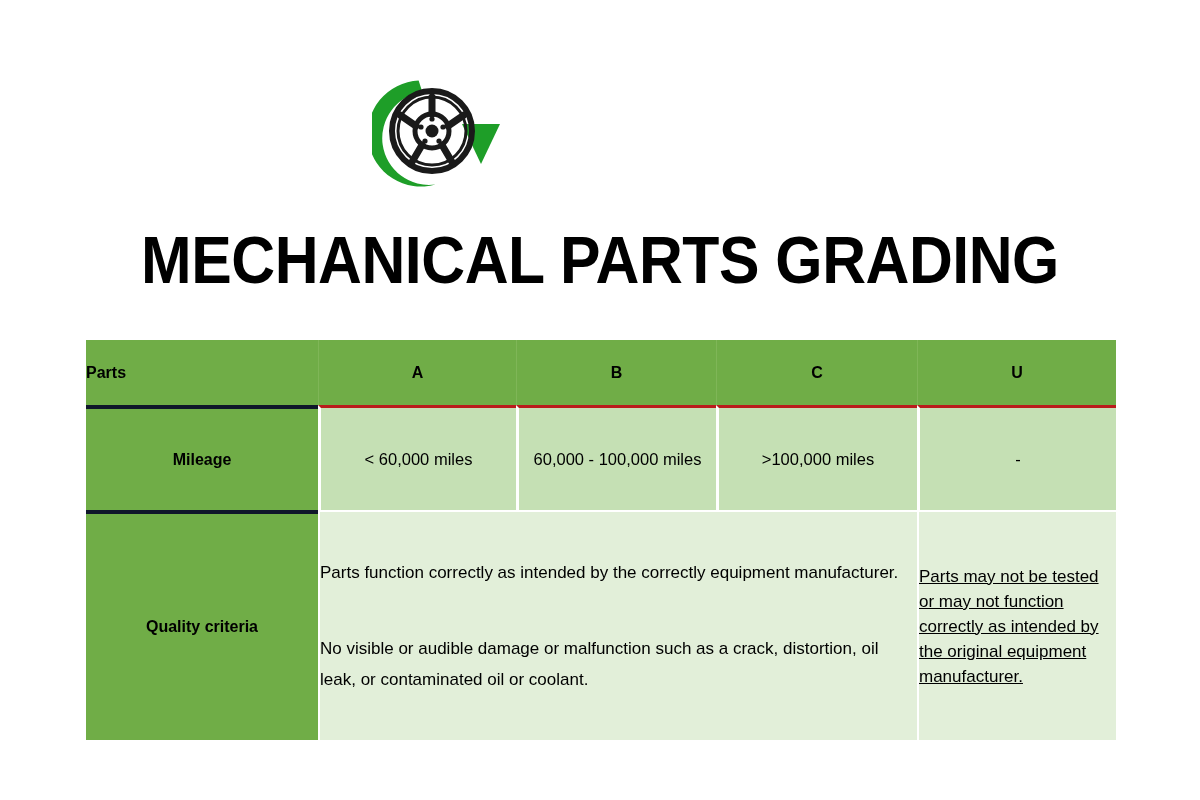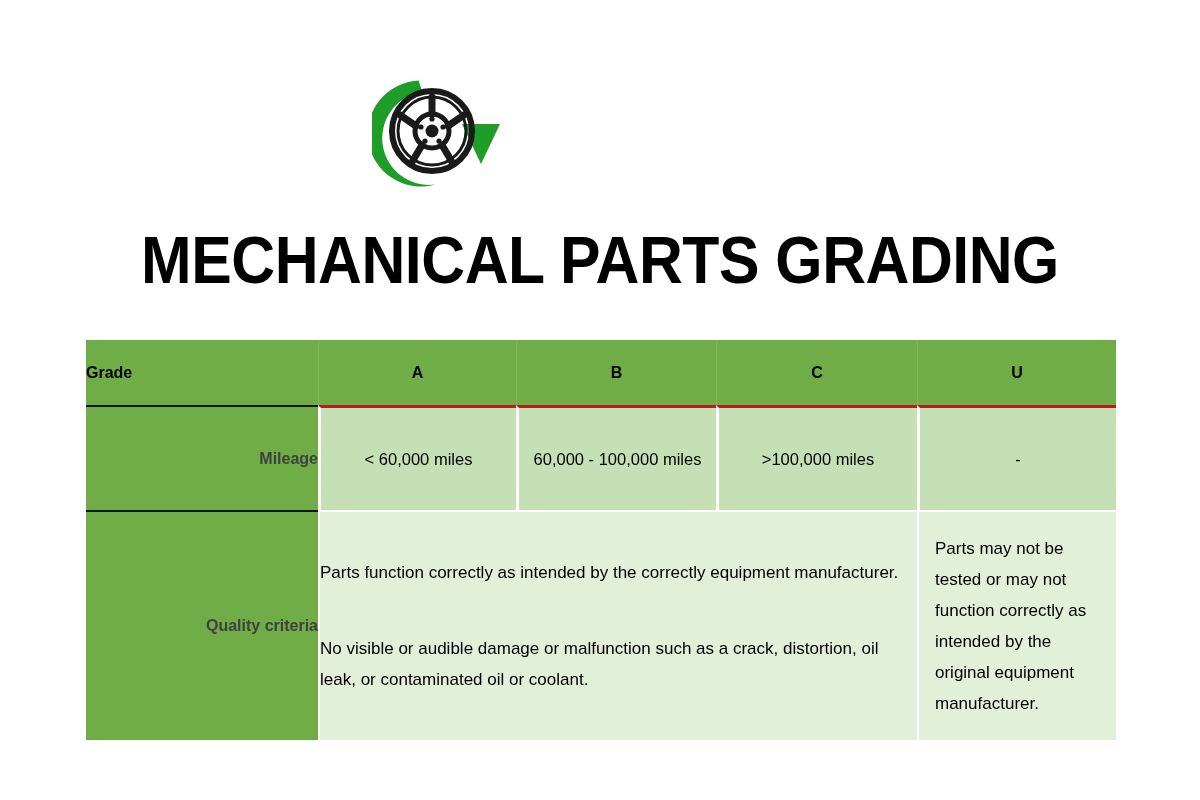--- a/index.html
+++ b/index.html
@@ -129,26 +129,26 @@
     text-align: left;
     padding-left: 14px;
   }
   .hdr-sep {
     border-left: 1px solid #7fb657;
   }
 
   
   .lbl-cell {
     background: #70AD47;
-    color: #404040;
+    color: #000000;
     font-size: 16px;
     font-weight: bold;
-    text-align: right;
+    text-align: center;
     padding-left: 14px;
-    border-top: 2px solid #0f172a;
+    border-top: 4px solid #0f172a;
   }
 
   
   .mile-cell {
     background: #C5E0B4;
     color: #000000;
     font-size: 16.5px;
     text-align: center;
     height: 102px;
     line-height: 30px;
@@ -177,22 +177,23 @@
     padding-top: 18px;
   }
   .qual-p {
     margin: 0;
     line-height: 31px;
   }
   .qual-p + .qual-p {
     margin-top: 45px;
   }
   .qual-narrow-p {
-    margin: 16px;
-    line-height: 31px;
+    margin: 0;
+    line-height: 25px;
+    text-decoration: underline;
   }
 </style>
 </head>
 <body>
 
 <div id="logo-block">
 
   <div id="logo-mark">
     <svg viewBox="0 0 132 118" width="132" height="118" xmlns="http://www.w3.org/2000/svg">
 
@@ -233,21 +234,21 @@
   <colgroup>
     <col style="width:232px">
     <col style="width:198px">
     <col style="width:200px">
     <col style="width:201px">
     <col style="width:199px">
   </colgroup>
 
   <thead>
     <tr>
-      <th class="hdr-cell label">Grade</th>
+      <th class="hdr-cell label">Parts</th>
       <th class="hdr-cell hdr-sep">A</th>
       <th class="hdr-cell hdr-sep">B</th>
       <th class="hdr-cell hdr-sep">C</th>
       <th class="hdr-cell hdr-sep">U</th>
     </tr>
   </thead>
 
   <tbody>
     <tr>
       <td class="lbl-cell">Mileage</td>

